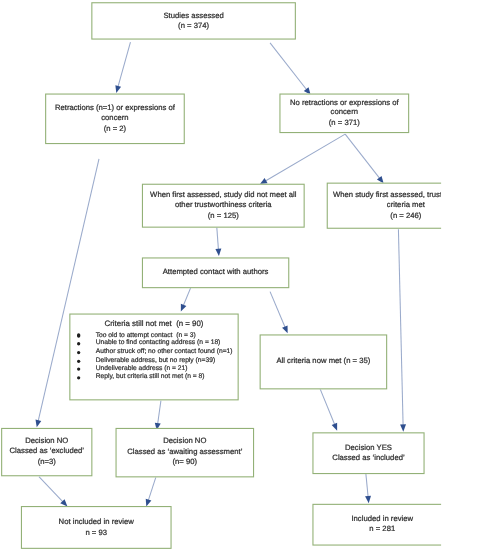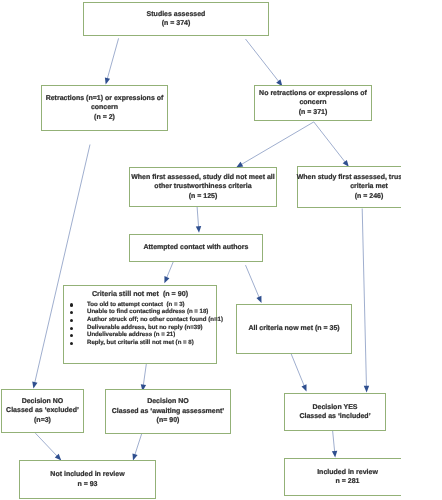--- a/index.html
+++ b/index.html
@@ -1,18 +1,18 @@
 <!DOCTYPE html>
 <html><head>
 <meta charset="utf-8">
 <style>
   html,body{margin:0;padding:0;background:#ffffff;}
   #page{position:relative;width:401px;height:500px;overflow:hidden;background:#ffffff;
         font-family:"Liberation Sans",sans-serif;-webkit-font-smoothing:antialiased;
-        text-rendering:geometricPrecision;font-weight:bold;}
+        text-rendering:geometricPrecision;}
   .node .txt,.listnode .hdr,.listnode li{transform:translateZ(0);}
   svg.arrows{position:absolute;left:0;top:0;width:442px;height:500px;pointer-events:none;}
   .node{position:absolute;box-sizing:border-box;border:1px solid #93b177;background:#ffffff;
         display:flex;align-items:center;justify-content:center;z-index:2;}
   .node .txt{-webkit-text-stroke:0.22px currentColor;text-align:center;color:#2e2e2e;font-size:7px;line-height:9.4px;white-space:pre;}
   .listnode{display:block;padding:0;}
   .listnode .hdr{-webkit-text-stroke:0.2px currentColor;text-align:center;font-size:7.15px;color:#2d2d2d;line-height:9px;margin-top:4.2px;
                  white-space:pre;}
   .listnode ul{margin:1.4px 0 0 0;padding:0;list-style:none;}
   .listnode li{-webkit-text-stroke:0.18px currentColor;font-size:6.1px;color:#2d2d2d;line-height:7.7px;padding-left:23px;position:relative;

